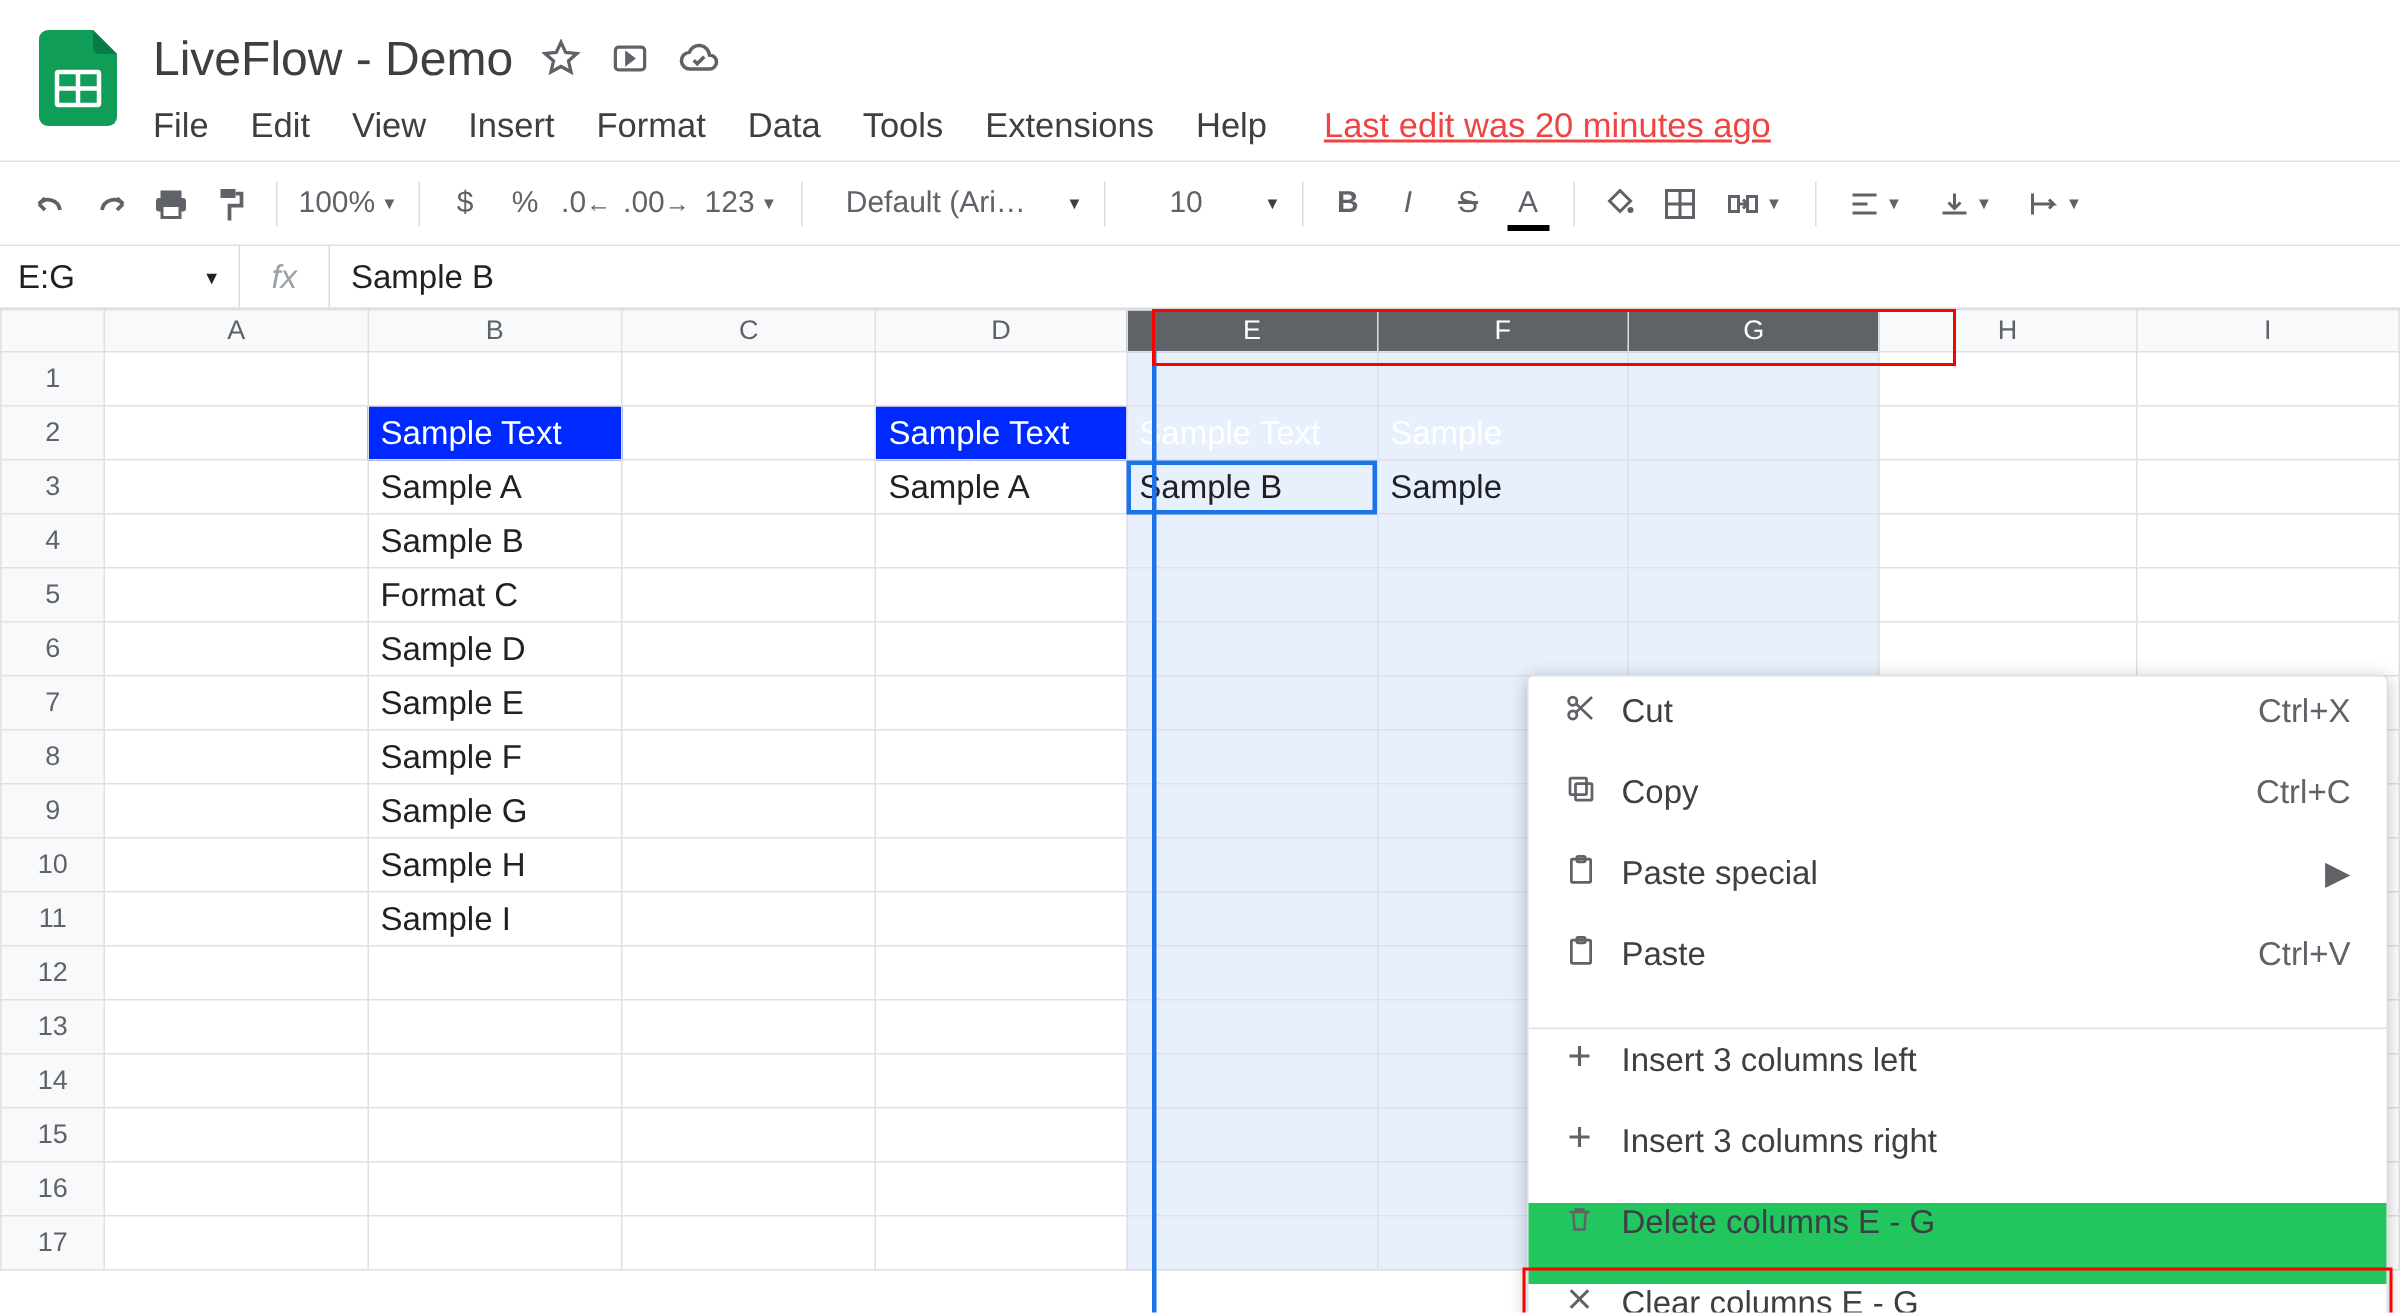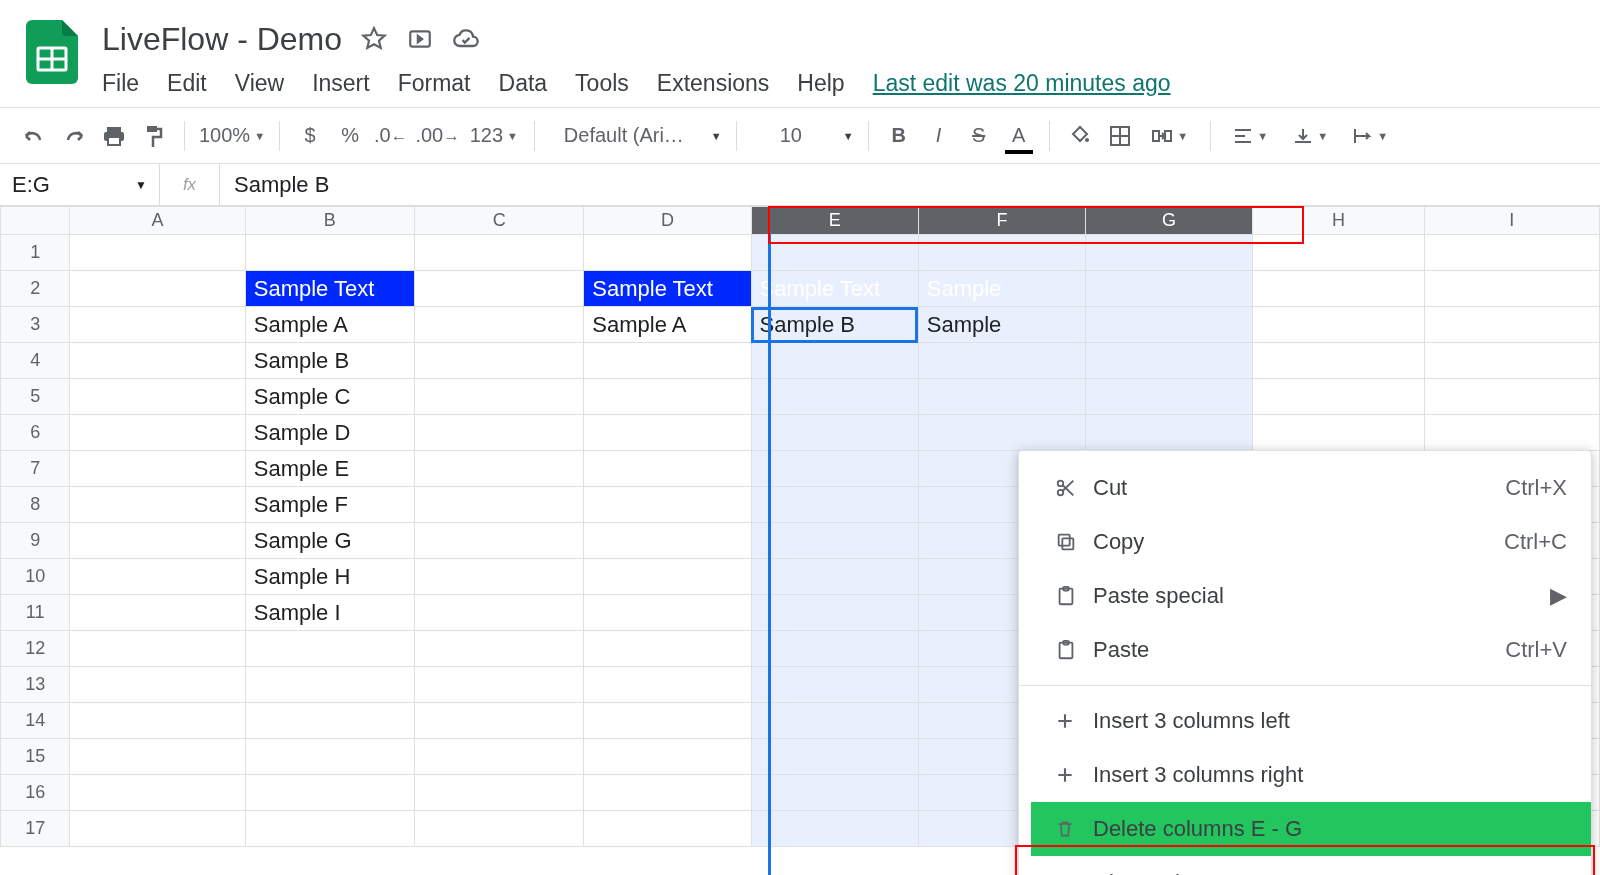--- a/index.html
+++ b/index.html
@@ -7,38 +7,38 @@
   body { transform-origin: 0 0; }
 
   
   .header { display:flex; align-items:flex-start; padding:18px 20px 14px 24px; height:108px; border-bottom:1px solid #e0e0e0; }
   .sheets-logo { width:56px; height:72px; margin-right:22px; display:flex; align-items:center; justify-content:center; margin-top:-2px; }
   .header-main { display:flex; flex-direction:column; }
   .title-row { display:flex; align-items:center; gap:18px; height:42px; }
   .doc-title { font-size:32px; color:#3c4043; }
   .title-icon { color:#5f6368; display:inline-flex; align-items:center; justify-content:center; width:28px; height:28px; }
   .menubar { display:flex; align-items:center; gap:28px; margin-top:10px; font-size:23px; color:#3c4043; }
-  .menubar .last-edit { color:#0f766e; text-decoration:underline; }
+  .menubar .last-edit { color:#ef4444; text-decoration:underline; margin-left:10px; }
 
   
   .toolbar { display:flex; align-items:center; padding:8px 18px; height:56px; border-bottom:1px solid #e0e0e0; gap:8px; font-size:20px; color:#3c4043; }
   .tb { display:flex; align-items:center; justify-content:center; min-width:32px; height:36px; color:#5f6368; }
   .tb.text { min-width:52px; }
   .sep { width:1px; height:30px; background:#dadce0; margin:0 6px; }
   .drop { font-size:11px; margin-left:4px; }
   .font-name { width:150px; white-space:nowrap; overflow:hidden; text-overflow:ellipsis; }
 
   .text-color { position:relative; }
   .text-color .underline { position:absolute; bottom:0; left:2px; right:2px; height:4px; background:#000; }
 
   
   .fx-row { display:flex; align-items:center; height:42px; border-bottom:1px solid #dadce0; }
   .name-box { display:flex; align-items:center; width:160px; padding:0 12px; border-right:1px solid #dadce0; height:100%; font-size:22px; }
   .name-box .carret { margin-left:auto; font-size:12px; }
-  .fx-icon { width:60px; display:flex; align-items:center; justify-content:center; color:#9aa0a6; font-style:italic; font-size:17px; border-right:1px solid #dadce0; height:100%; }
+  .fx-icon { width:60px; display:flex; align-items:center; justify-content:center; color:#9aa0a6; font-style:italic; font-size:22px; border-right:1px solid #dadce0; height:100%; }
   .fx-text { padding:0 14px; font-size:22px; }
 
   
   .grid-wrap { position:relative; }
   .grid { border-collapse:collapse; table-layout:fixed; width:100%; }
   .grid th, .grid td { border:1px solid #e0e0e0; font-weight:normal; }
   .grid thead th { height:28px; background:#f8f9fa; font-size:18px; color:#5f6368; text-align:center; }
   .grid .corner { width:68px; background:#f8f9fa; }
   .grid tbody th { width:68px; background:#f8f9fa; font-size:18px; color:#5f6368; text-align:center; height:36px; }
   .grid td { height:36px; padding:0 8px; font-size:22px; }
@@ -61,21 +61,21 @@
   .active-cell { outline:3px solid #1a73e8; outline-offset:-3px; }
 
   
   .redbox-cols { position:absolute; border:2px solid #ff0000; top:0; left:768px; width:536px; height:38px; pointer-events:none; z-index:5; }
 
   .sel-edge { position:absolute; background:#1a73e8; width:3px; }
   .sel-left { left:768px; top:26px; height:850px; }
 
   
   .ctx { position:absolute; top:244px; left:1018px; width:574px; background:#fff; box-shadow:0 2px 12px rgba(0,0,0,.25); border:1px solid #e0e0e0; border-radius:4px; padding:10px 0; z-index:50; }
-  .ctx-item { display:flex; align-items:center; height:54px; padding:0 24px; font-size:22px; color:#3c4043;margin-left:12px; }
+  .ctx-item { display:flex; align-items:flex-start; height:54px; padding:0 24px; font-size:22px; color:#3c4043; }
   .ctx-item .ic { width:38px; color:#5f6368; display:flex; align-items:center; }
   .ctx-item .lbl { flex:1; }
   .ctx-item .shortcut { color:#5f6368; font-size:22px; }
   .ctx-sep { height:1px; background:#e0e0e0; margin:8px 0; }
   .ctx-item.hover { background:#22c55e; }
   .redbox-delete { position:absolute; top:394px; left:-4px; right:-4px; height:56px; border:2px solid #ff0000; pointer-events:none; }
 
   .arrow-right { color:#5f6368; }
 </style>
 </head>
@@ -322,21 +322,21 @@
           <td></td>
           <td class="sel-col"></td>
           <td class="sel-col"></td>
           <td class="sel-col"></td>
           <td></td>
           <td></td>
         </tr>
         <tr>
           <th>5</th>
           <td></td>
-          <td>Sample C</td>
+          <td>Format C</td>
           <td></td>
           <td></td>
           <td class="sel-col"></td>
           <td class="sel-col"></td>
           <td class="sel-col"></td>
           <td></td>
           <td></td>
         </tr>
         <tr>
           <th>6</th>

